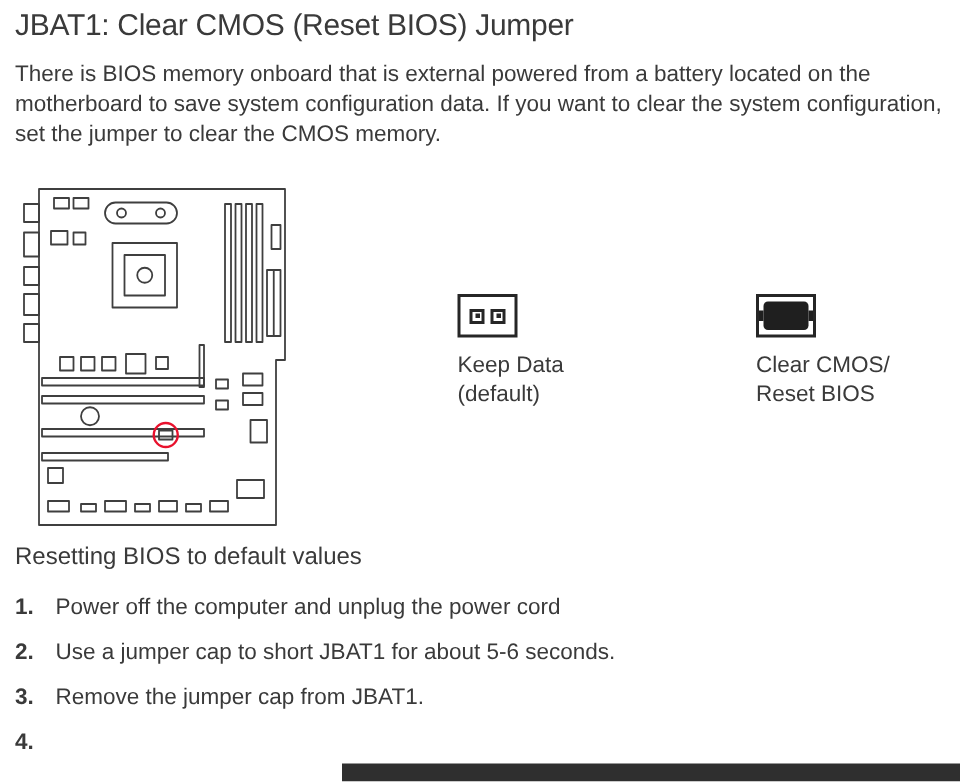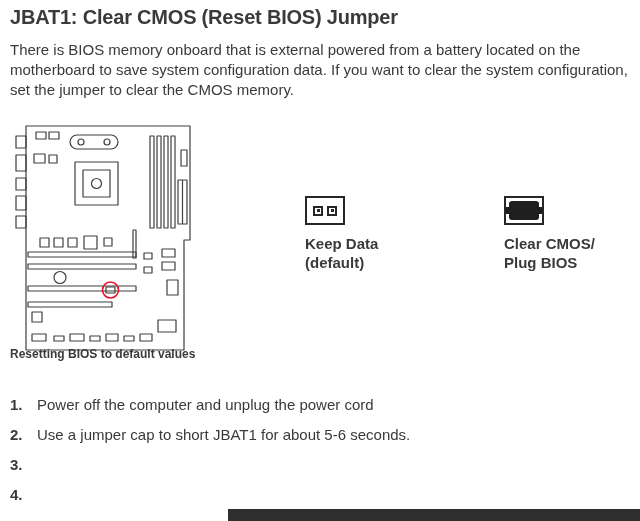--- a/index.html
+++ b/index.html
@@ -6,27 +6,27 @@
   html,body { width:640px; height:521px; }
   body {
     font-family:"Liberation Sans", sans-serif;
     background:#ffffff;
     color:var(--text,#3a3a3a);
     position:relative;
     overflow:hidden;
   }
   .title {
     position:absolute; left:10px; top:6px;
-    font-size:20px; font-weight:700; letter-spacing:-0.2px;
+    font-size:20px; font-weight:400; letter-spacing:-0.2px;
   }
   .intro {
     position:absolute; left:10px; top:40px; width:624px;
     font-size:15px; line-height:20px;
   }
-  .figure { position:absolute; left:0; top:118px; width:546px; height:244px;font-weight:bold; }
+  .figure { position:absolute; left:0; top:118px; width:546px; height:244px; }
   .mb-svg { position:absolute; left:12px; top:4px; }
   .jumper-option { position:absolute; top:78px; width:160px; }
   .opt-0 { left:305px; }
   .opt-1 { left:460px;margin-left:44px; }
   .jumper-icon {
     width:40px; height:29px; border:2px solid #262626;
     display:flex; align-items:center; justify-content:center; gap:4px;
     background:#fff;
   }
   .pin { width:10px; height:10px; border:2px solid #262626; position:relative; }
@@ -36,22 +36,22 @@
   }
   .cap { width:30px; height:19px; background:#1f1f1f; border-radius:3px; position:relative; }
   .cap::before,.cap::after {
     content:""; position:absolute; top:50%; margin-top:-3.5px;
     width:3px; height:7px; background:#1f1f1f;
   }
   .cap::before { left:-3px; }
   .cap::after { right:-3px; }
   .jumper-label { margin-top:9px; font-size:15px; line-height:19px; }
   .section-heading {
-    position:absolute; left:10px; top:347px;
-    font-size:12px; font-weight:700;
+    position:absolute; left:10px; top:363px;
+    font-size:16px; font-weight:400;
   }
   .steps { position:absolute; left:10px; top:395px; width:622px; }
   .step { display:flex; align-items:flex-start; margin-bottom:11px; font-size:15px; line-height:19px; }
   .step-num { width:27px; flex:none; font-weight:700; }
   .bottom-bar {
     position:absolute; left:228px; right:0; bottom:0; height:12px;
     background:var(--bottom-bar,#2f2f2f);
   }
 </style>
 </head>
@@ -134,38 +134,39 @@
       <span>(default)</span>
     </div>
   </div>
 
   <div class="jumper-option opt-1">
     <div class="jumper-icon">
       <span class="cap"></span>
     </div>
     <div class="jumper-label">
       <span>Clear CMOS/</span><br>
-      <span>Plug BIOS</span>
+      <span>Reset BIOS</span>
     </div>
   </div>
 
 </div>
 
 <h2 class="section-heading">Resetting BIOS to default values</h2>
 
 <div class="steps">
   <div class="step">
     <span class="step-num">1.</span>
     <span class="step-text">Power off the computer and unplug the power cord</span>
   </div>
   <div class="step">
     <span class="step-num">2.</span>
     <span class="step-text">Use a jumper cap to short JBAT1 for about 5-6 seconds.</span>
   </div>
   <div class="step">
     <span class="step-num">3.</span>
+    <span class="step-text">Remove the jumper cap from JBAT1.</span>
   </div>
   <div class="step">
     <span class="step-num">4.</span>
   </div>
 </div>
 
 <div class="bottom-bar"></div>
 
 </body></html>

